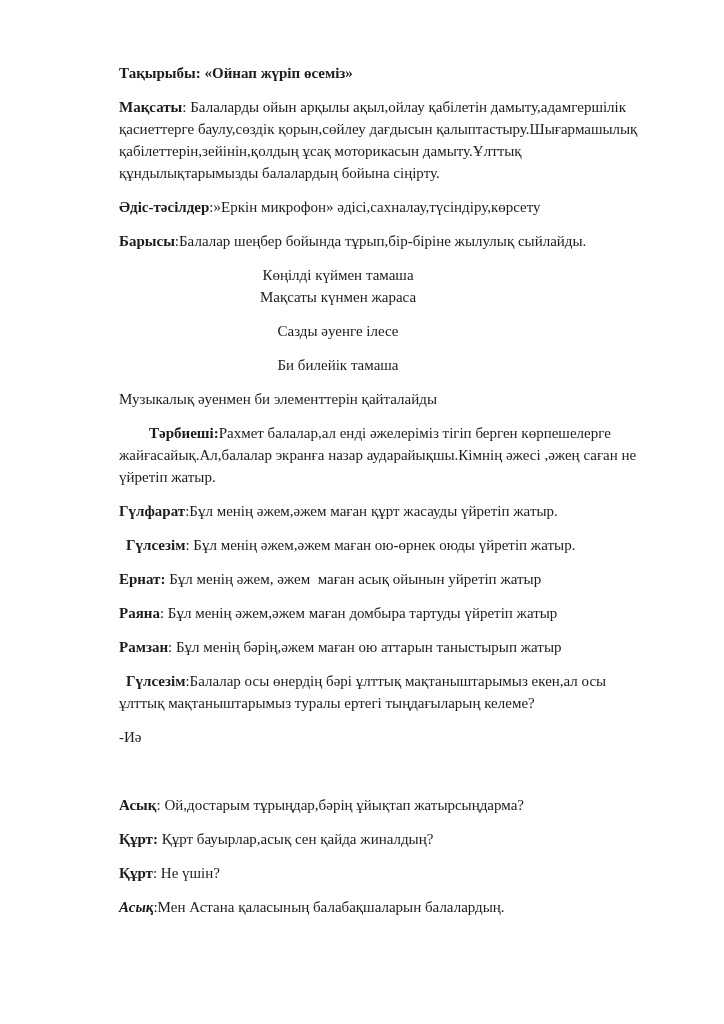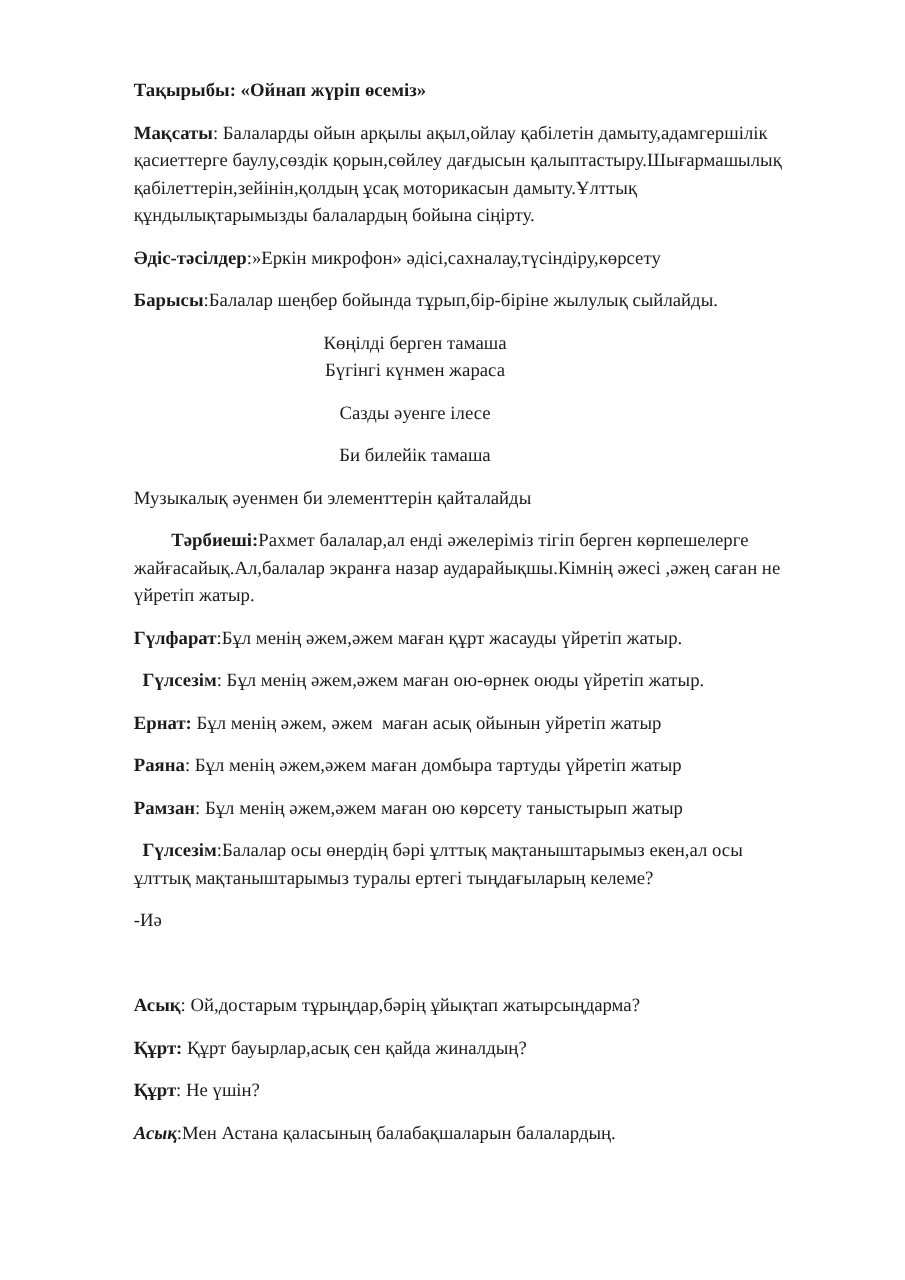--- a/index.html
+++ b/index.html
@@ -15,21 +15,21 @@
     background: #ffffff;
     padding: 62px 82px 40px 103px;
     font-family: "Liberation Serif", "DejaVu Serif", serif;
     font-size: 15px;
     line-height: 22px;
     color: #1c1c1c;
     overflow: hidden;
   }
   .doc-body { width: 100%; }
   p.para {
-    margin: 0 0 12px 4px;
+    margin: 0 0 12px 16px;
     padding: 0;
     white-space: pre-wrap;
   }
   p.para.center {
     text-align: center;
     padding-right: 85px;
   }
   p.para.tight {
     margin-bottom: 0;
   }
@@ -38,31 +38,31 @@
 </style>
 </head>
 <body>
 
 <div class="page">
   <div class="doc-body">
       <p class="para"><span class="bold">Тақырыбы: «Ойнап жүріп өсеміз»</span></p>
       <p class="para"><span class="bold">Мақсаты</span><span>: Балаларды ойын арқылы ақыл,ойлау қабілетін дамыту,адамгершілік қасиеттерге баулу,сөздік қорын,сөйлеу дағдысын қалыптастыру.Шығармашылық қабілеттерін,зейінін,қолдың ұсақ моторикасын дамыту.Ұлттық құндылықтарымызды балалардың бойына сіңірту.</span></p>
       <p class="para"><span class="bold">Әдіс-тәсілдер</span><span>:»Еркін микрофон» әдісі,сахналау,түсіндіру,көрсету</span></p>
       <p class="para"><span class="bold">Барысы</span><span>:Балалар шеңбер бойында тұрып,бір-біріне жылулық сыйлайды.</span></p>
-      <p class="para center tight"><span>Көңілді берген тамаша</span></p>
-      <p class="para center"><span>Бүгінгі күнмен жараса</span></p>
+      <p class="para center tight"><span>Көңілді күймен тамаша</span></p>
+      <p class="para center"><span>Мақсаты күнмен жараса</span></p>
       <p class="para center"><span>Сазды әуенге ілесе</span></p>
       <p class="para center"><span>Би билейік тамаша</span></p>
       <p class="para"><span>Музыкалық әуенмен би элементтерін қайталайды</span></p>
       <p class="para" style="text-indent: 30px;"><span class="bold">Тәрбиеші:</span><span>Рахмет балалар,ал енді әжелеріміз тігіп берген көрпешелерге жайғасайық.Ал,балалар экранға назар аударайықшы.Кімнің әжесі ,әжең саған не үйретіп жатыр.</span></p>
       <p class="para"><span class="bold">Гүлфарат</span><span>:Бұл менің әжем,әжем маған құрт жасауды үйретіп жатыр.</span></p>
       <p class="para" style="text-indent: 7px;"><span class="bold">Гүлсезім</span><span>: Бұл менің әжем,әжем маған ою-өрнек оюды үйретіп жатыр.</span></p>
       <p class="para"><span class="bold">Ернат:</span><span> Бұл менің әжем, әжем  маған асық ойынын уйретіп жатыр</span></p>
       <p class="para"><span class="bold">Раяна</span><span>: Бұл менің әжем,әжем маған домбыра тартуды үйретіп жатыр</span></p>
-      <p class="para"><span class="bold">Рамзан</span><span>: Бұл менің әжем,әжем маған ою көрсету таныстырып жатыр</span></p>
+      <p class="para"><span class="bold">Рамзан</span><span>: Бұл менің бәрің,әжем маған ою аттарын таныстырып жатыр</span></p>
       <p class="para" style="text-indent: 7px;"><span class="bold">Гүлсезім</span><span>:Балалар осы өнердің бәрі ұлттық мақтаныштарымыз екен,ал осы ұлттық мақтаныштарымыз туралы ертегі тыңдағыларың келеме?</span></p>
       <p class="para"><span>-Иә</span></p>
       <p class="para">&nbsp;</p>
       <p class="para"><span class="bold">Асық</span><span>: Ой,достарым тұрыңдар,бәрің ұйықтап жатырсыңдарма?</span></p>
       <p class="para"><span class="bold">Құрт:</span><span> Құрт бауырлар,асық сен қайда жиналдың?</span></p>
       <p class="para"><span class="bold">Құрт</span><span>: Не үшін?</span></p>
       <p class="para"><span class="bold italic">Асық</span><span>:Мен Астана қаласының балабақшаларын балалардың.</span></p>
     </div>
 </div>
 

